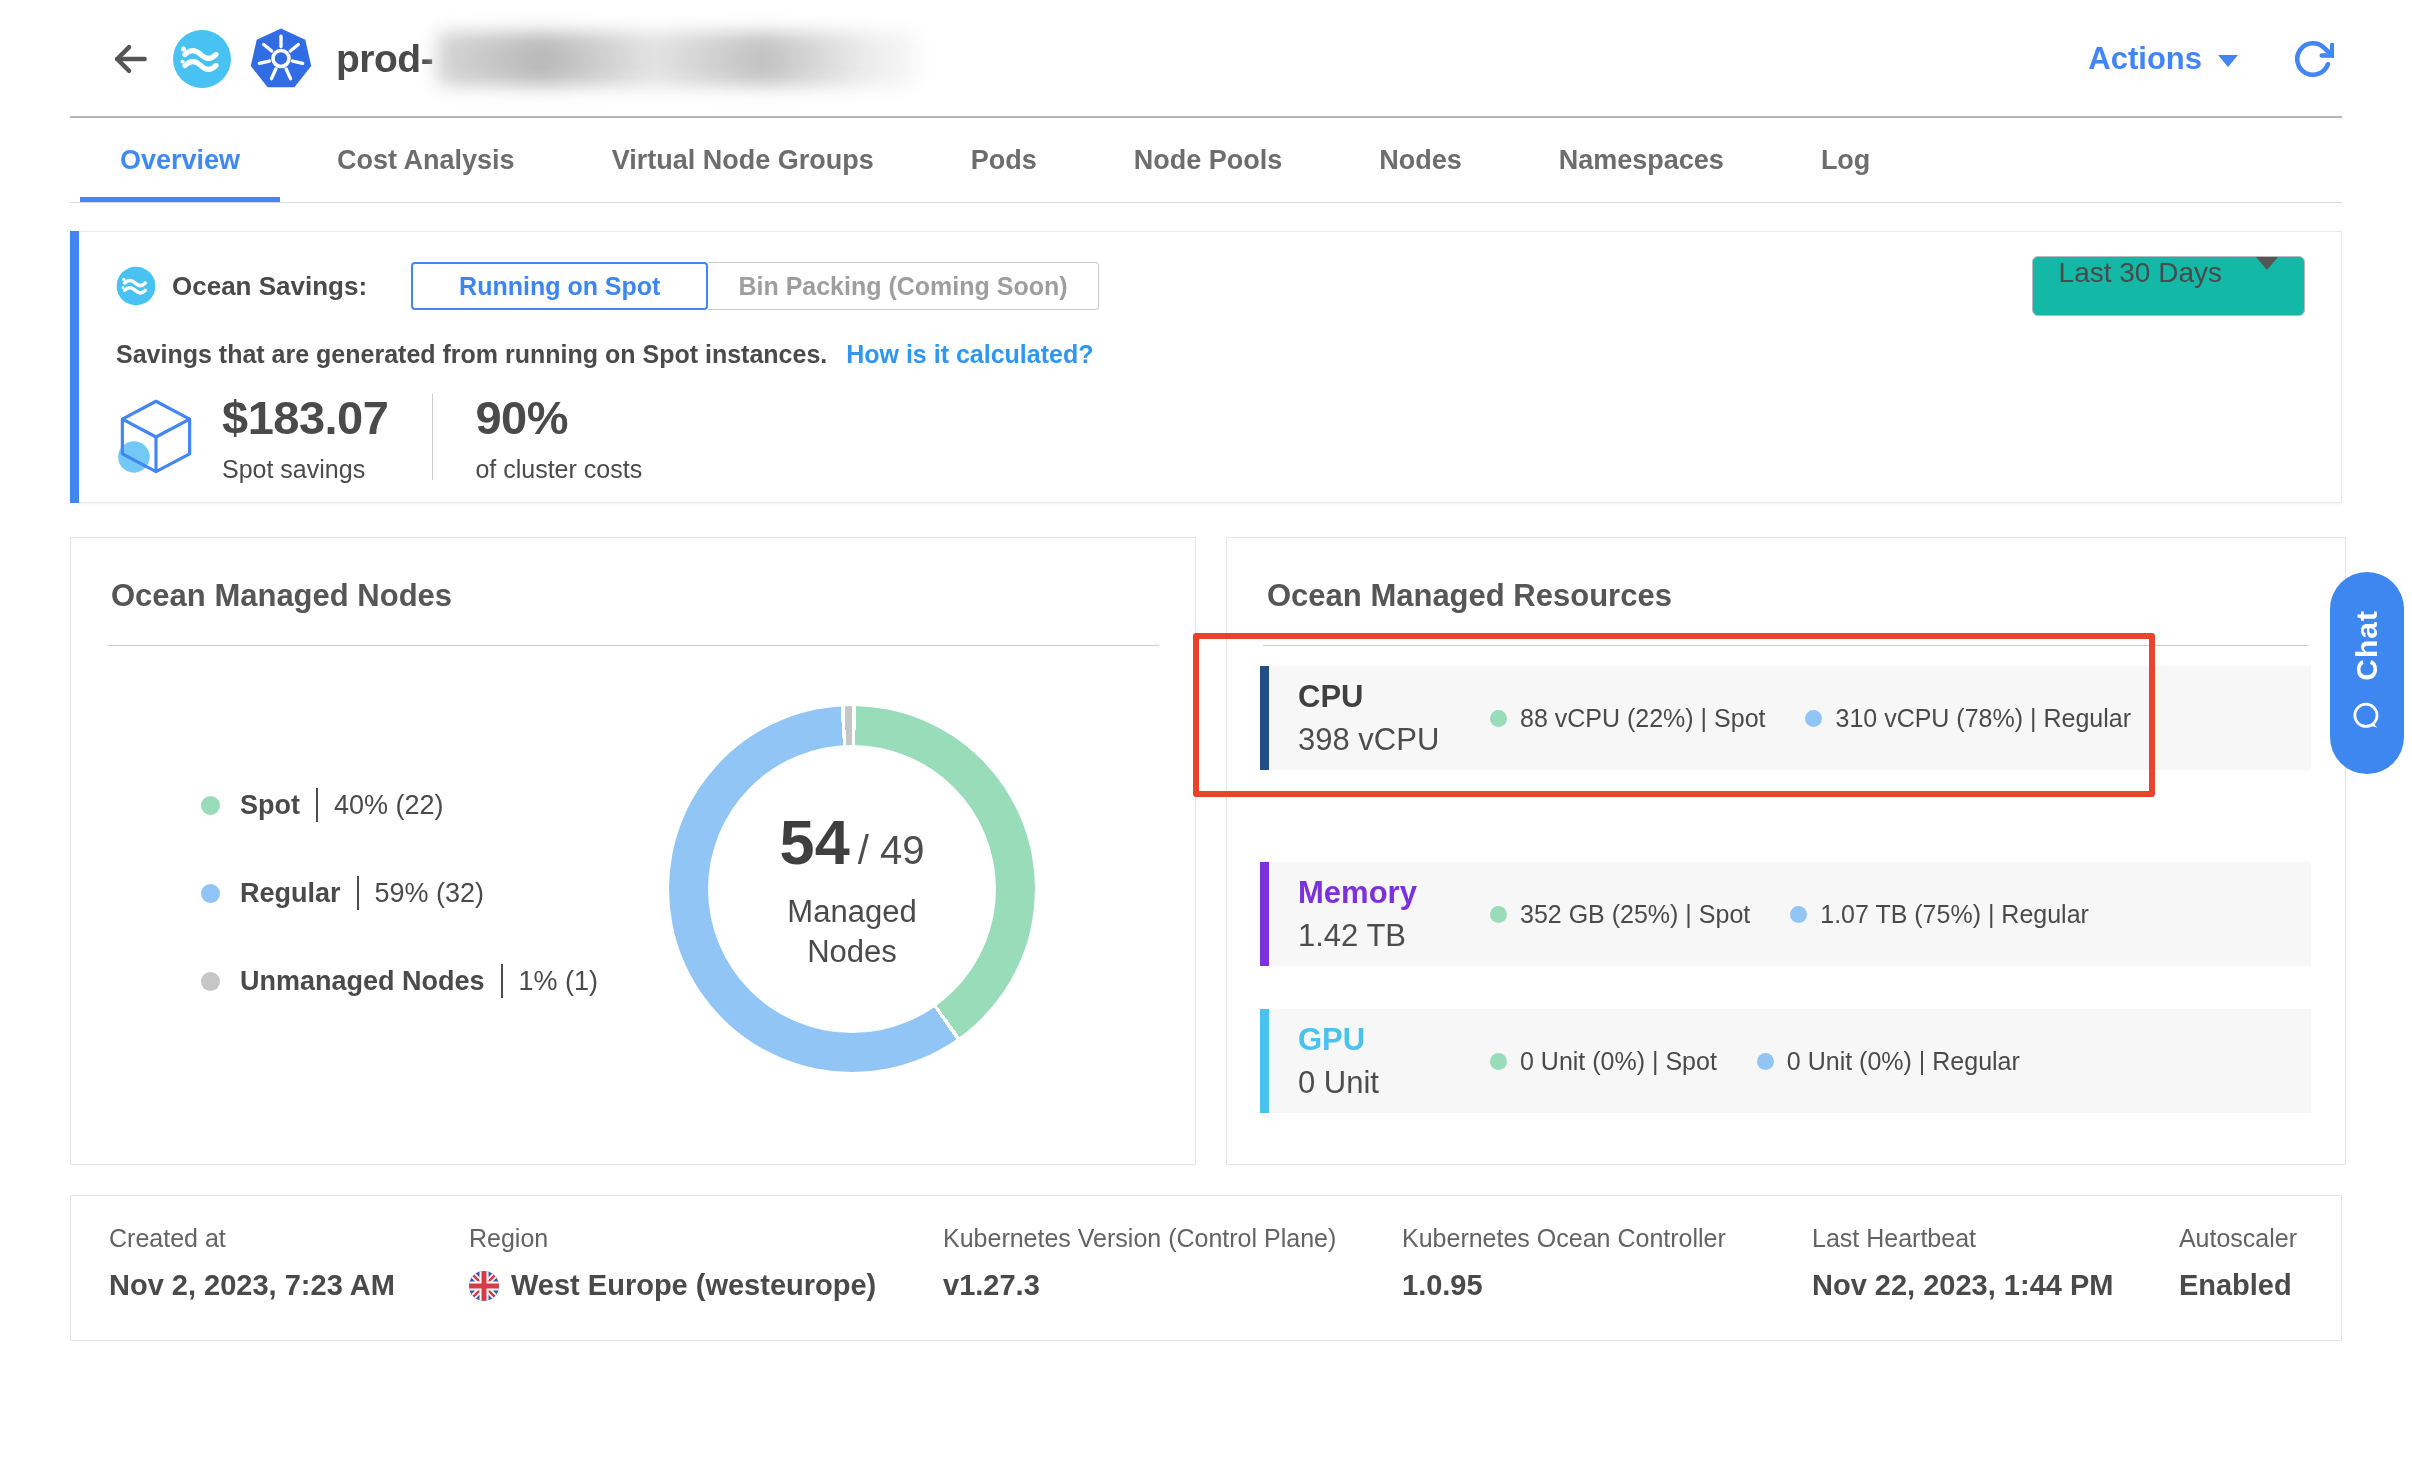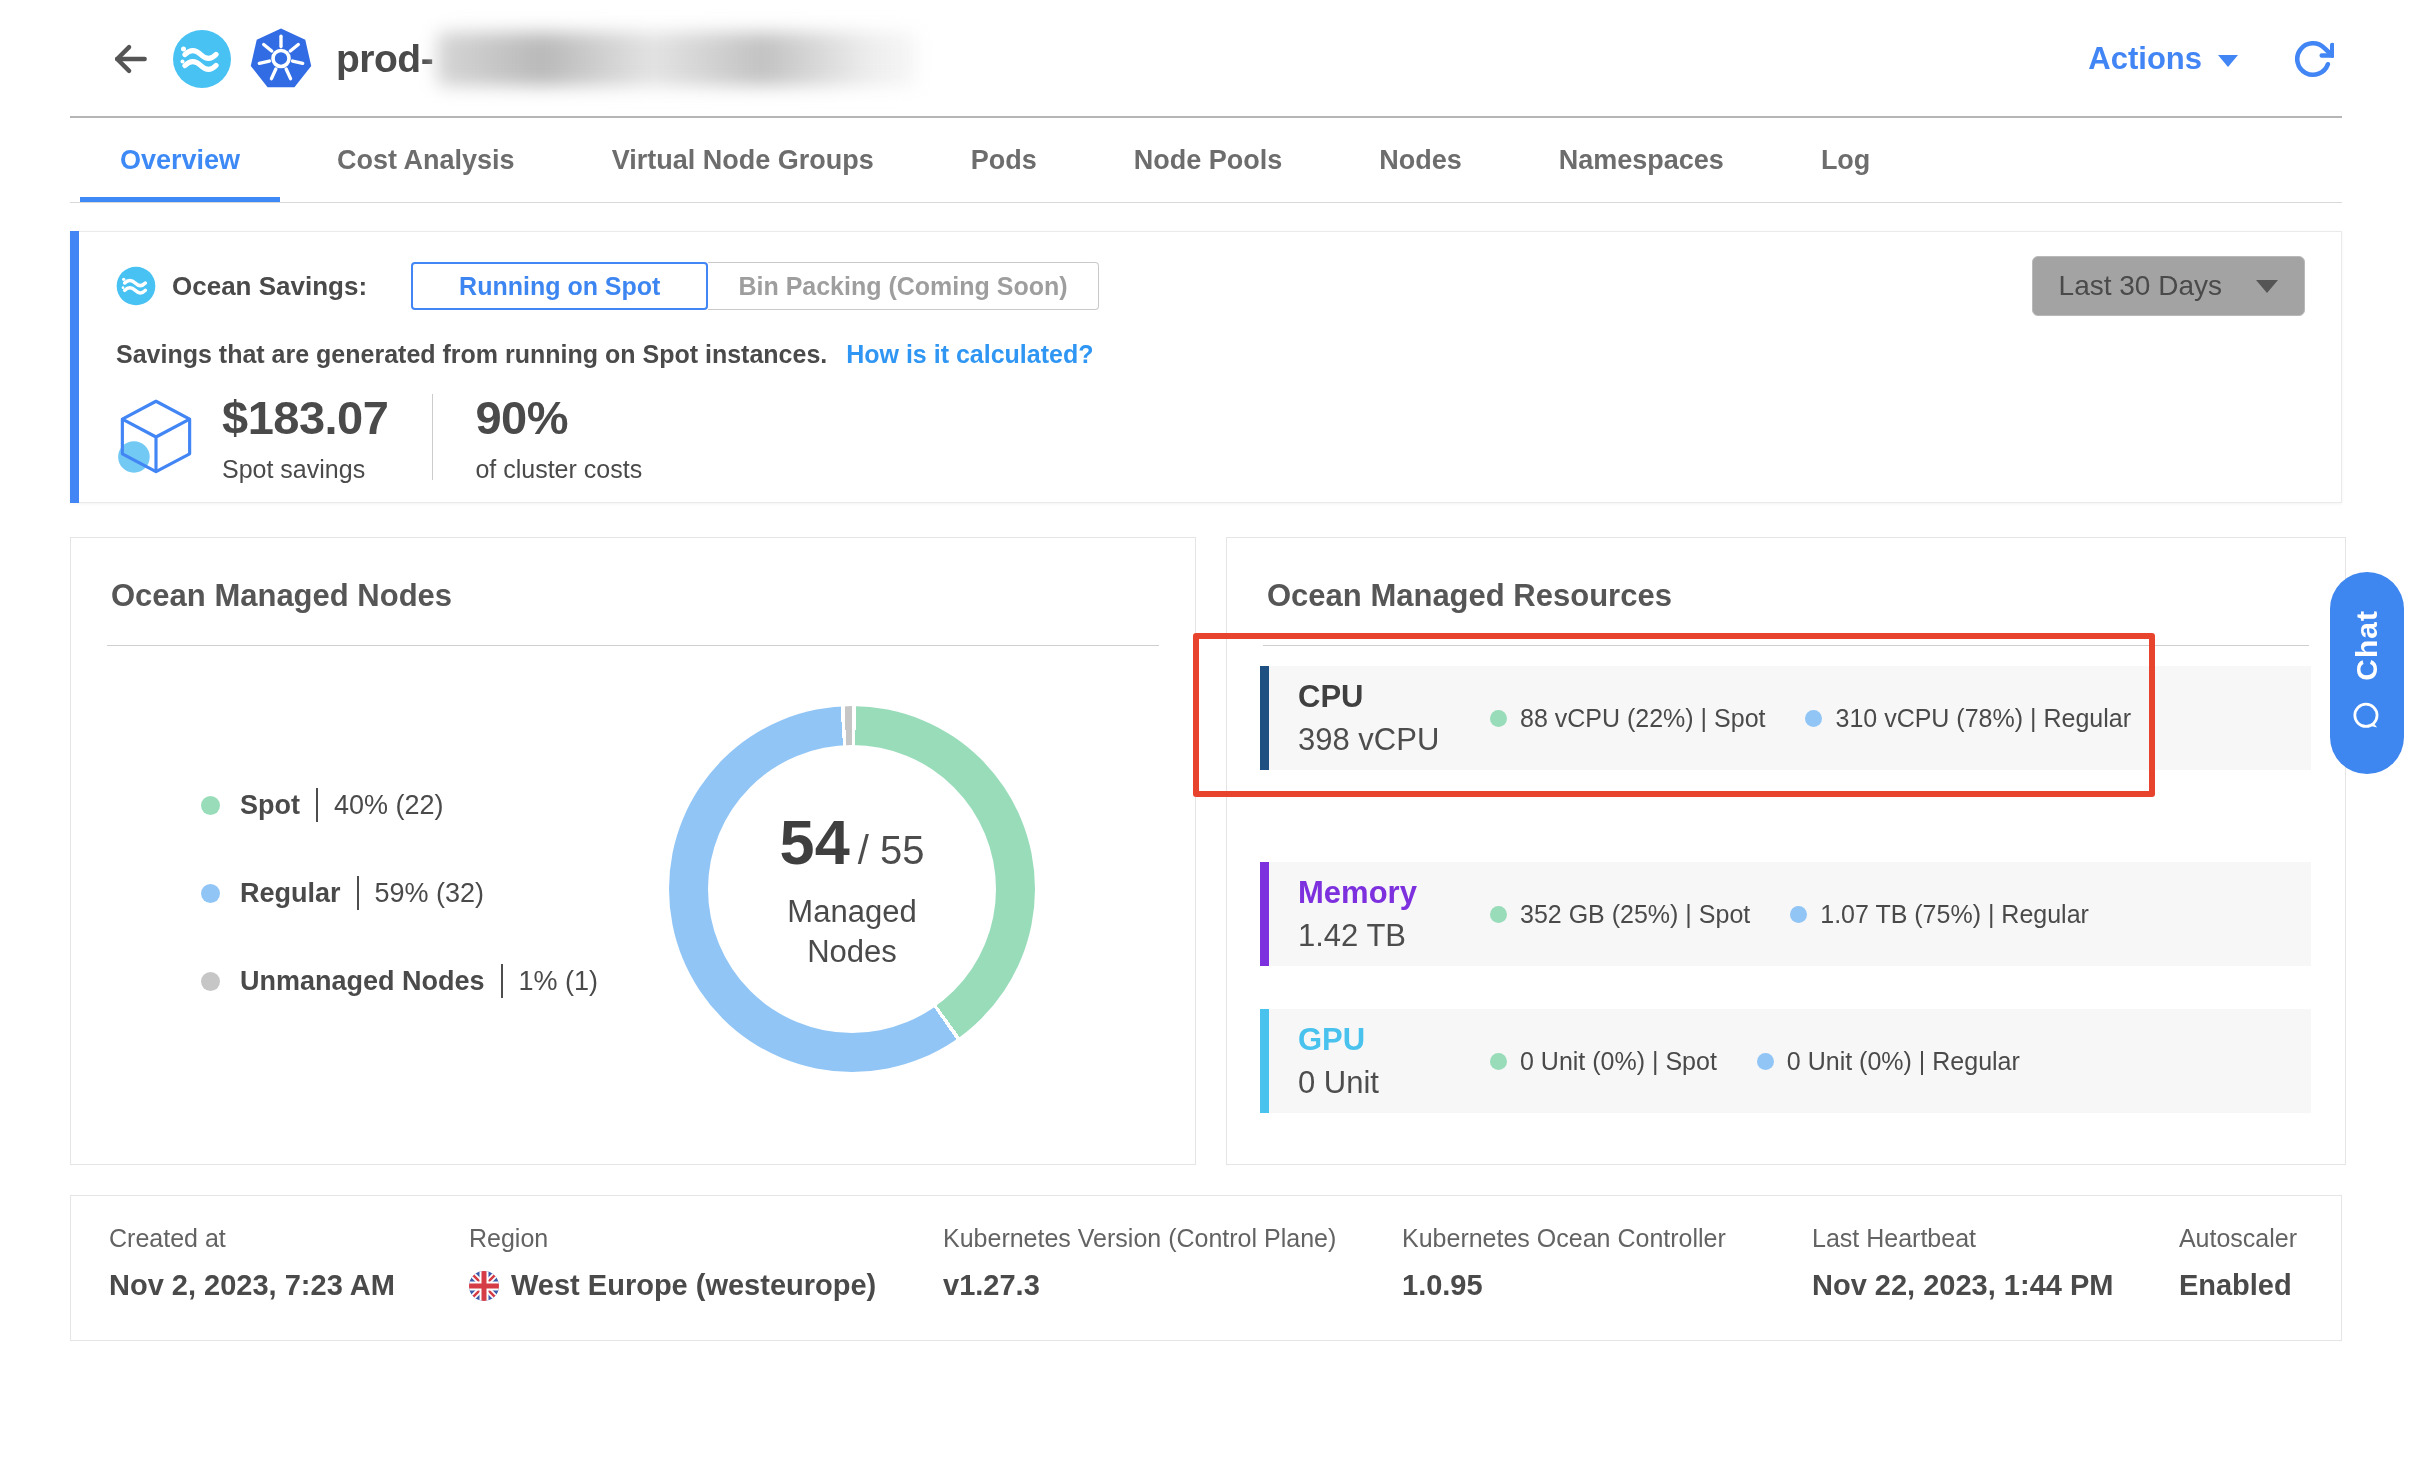--- a/index.html
+++ b/index.html
@@ -30,21 +30,21 @@
   .tabbar-divider { position:absolute; top:202px; left:70px; width:2272px; height:1px; background:#d9d9d9; }
   
   .savings-panel { position:absolute; top:231px; left:70px; width:2272px; height:272px; background:#fff; border:1px solid #eaeaea; box-shadow:0 1px 3px rgba(0,0,0,0.05); box-sizing:border-box; }
   .savings-accent { position:absolute; left:-1px; top:-1px; bottom:-1px; width:9px; }
   .savings-row1 { position:absolute; top:24px; left:45px; right:36px; display:flex; align-items:center; }
   .savings-label { display:flex; align-items:center; gap:16px; font-size:26px; font-weight:700; color:#4a4a4a; }
   .toggle { display:flex; margin-left:44px; align-items:stretch; height:48px; }
   .toggle-seg { display:flex; align-items:center; background:#fff; font-size:25px; font-weight:700; cursor:pointer; box-sizing:border-box; }
   .toggle-seg.active { border:2px solid #4285f4; border-radius:4px; color:#3d86f2; padding:0 46px; position:relative; z-index:1; }
   .toggle-seg.inactive { border:1px solid #c9c9c9; border-left:none; border-radius:0 4px 4px 0; color:#9e9e9e; padding:0 30px; }
-  .period-select { margin-left:auto; display:flex; align-items:center; gap:34px; border:1px solid #b9b9b9; border-radius:6px; height:58px; padding:0 26px; font-size:28px; color:#4a4a4a; cursor:pointer; background:#a3a3a3; }
+  .period-select { margin-left:auto; display:flex; align-items:flex-start; gap:34px; border:1px solid #b9b9b9; border-radius:6px; height:58px; padding:0 26px; font-size:28px; color:#4a4a4a; cursor:pointer; background:#14b8a6; }
   .caret-down-sm { width:0; height:0; border-left:11px solid transparent; border-right:11px solid transparent; border-top:13px solid #555; }
   .savings-desc { position:absolute; top:108px; left:45px; font-size:25px; font-weight:700; color:#4a4a4a; }
   .savings-link { color:#2f96f3; cursor:pointer; margin-left:12px;margin-top:32px; }
   .savings-figures { position:absolute; top:158px; left:45px; display:flex; align-items:flex-start; }
   .figure-block { margin-left:26px; }
   .figure-amount { font-size:47px; font-weight:700; color:#4a4a4a; letter-spacing:-0.5px; }
   .figure-caption { font-size:25px; color:#4a4a4a; margin-top:10px; }
   .figures-divider { width:1px; background:#ccc; height:86px; margin:4px 0 0 44px; }
   .figure-block.pct { margin-left:42px; }
   
@@ -227,21 +227,21 @@
         <span class="legend-dot" style="background: rgb(198, 198, 198);"></span>
         <span class="legend-label">Unmanaged Nodes</span>
         <span class="legend-sep"></span>
         <span class="legend-value">1% (1)</span>
       </div>
     </div>
     <div class="donut" style="background: conic-gradient(rgb(255, 255, 255) 0%, rgb(255, 255, 255) 0.35%, rgb(152, 220, 186) 0.35%, rgb(152, 220, 186) 40%, rgb(255, 255, 255) 40%, rgb(255, 255, 255) 40.35%, rgb(144, 197, 246) 40.35%, rgb(144, 197, 246) 99%, rgb(255, 255, 255) 99%, rgb(255, 255, 255) 99.35%, rgb(198, 198, 198) 99.35%, rgb(198, 198, 198) 100%);">
       <div class="donut-hole">
         <div class="donut-number">
           <span class="donut-value">54</span>
-          <span class="donut-total">/ 55</span>
+          <span class="donut-total">/ 49</span>
         </div>
         <div class="donut-caption">Managed Nodes</div>
       </div>
     </div>
   </div>
 
   <div class="panel" id="resources-panel">
     <div class="panel-title">Ocean Managed Resources</div>
     <div class="panel-divider"></div>
 

